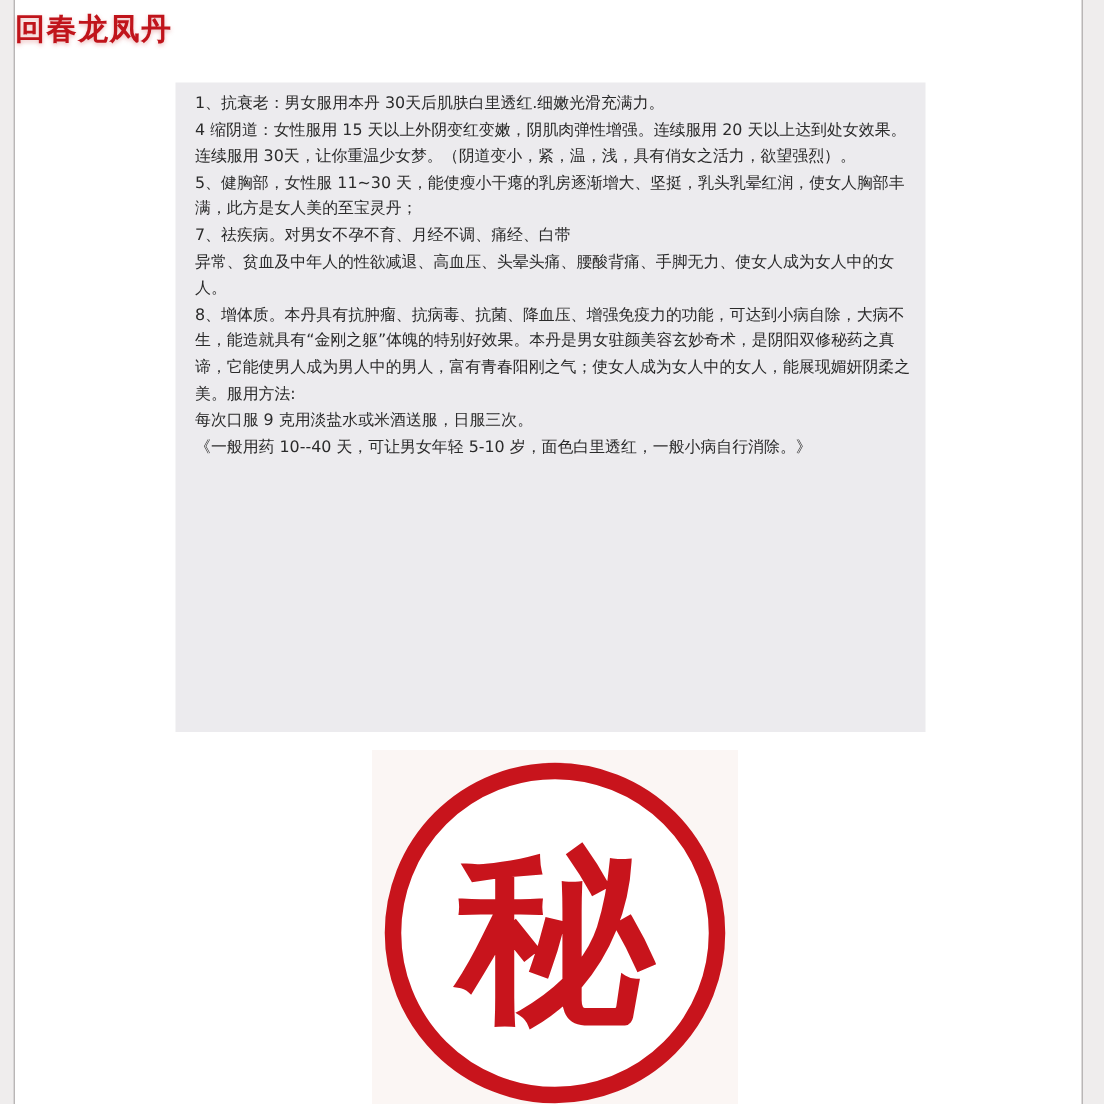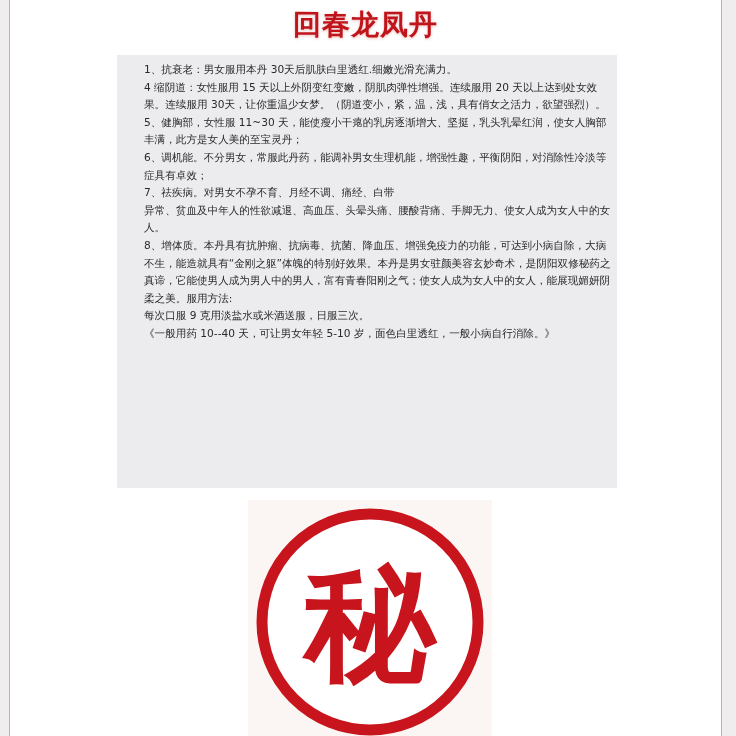--- a/index.html
+++ b/index.html
@@ -10,29 +10,29 @@
       position: relative;
     }
     .page {
       position: absolute; left: 9px; top: 0; width: 711px; height: 736px;
       background: #ffffff;
       border-left: 1px solid #b9b6b6;
       border-right: 1px solid #b9b6b6;
     }
     .title {
       position: absolute; left: 0; right: 0; top: 6px;
-      text-align: center;
+      text-align: left;
       color: #c0141b;
-      font-size: 28px; font-weight: bold; letter-spacing: 1px;
+      font-size: 20px; font-weight: bold; letter-spacing: 1px;
       text-shadow: 0 1px 3px rgba(200,60,60,0.35);
     }
     .textbox {
       position: absolute; left: 107px; top: 55px; width: 500px; height: 433px;
       background: #ecebee;
-      padding: 6px 6px 0 27px;
+      padding: 6px 6px 0 13px;
       box-sizing: border-box;
       color: #2a2a2a;
       font-size: 10.6px; line-height: 17.6px;
     }
     .textbox p { margin: 0; }
     .seal-wrap {
       position: absolute; left: 238px; top: 500px; width: 244px; height: 236px;
       background: #fbf6f4;
     }
     .seal-wrap svg { display: block; }
@@ -40,21 +40,20 @@
 </head>
 <body>
 
 <div class="page">
   <div class="title">回春龙凤丹</div>
 
   <div class="textbox">
     <p>1、抗衰老：男女服用本丹 30天后肌肤白里透红.细嫩光滑充满力。</p>
     <p>4 缩阴道：女性服用 15 天以上外阴变红变嫩，阴肌肉弹性增强。连续服用 20 天以上达到处女效果。连续服用 30天，让你重温少女梦。（阴道变小，紧，温，浅，具有俏女之活力，欲望强烈）。</p>
     <p>5、健胸部，女性服 11~30 天，能使瘦小干瘪的乳房逐渐增大、坚挺，乳头乳晕红润，使女人胸部丰满，此方是女人美的至宝灵丹；</p>
-    <p>6、调机能。不分男女，常服此丹药，能调补男女生理机能，增强性趣，平衡阴阳，对消除性冷淡等症具有卓效；</p>
     <p>7、祛疾病。对男女不孕不育、月经不调、痛经、白带</p>
     <p>异常、贫血及中年人的性欲减退、高血压、头晕头痛、腰酸背痛、手脚无力、使女人成为女人中的女人。</p>
     <p>8、增体质。本丹具有抗肿瘤、抗病毒、抗菌、降血压、增强免疫力的功能，可达到小病自除，大病不生，能造就具有“金刚之躯”体魄的特别好效果。本丹是男女驻颜美容玄妙奇术，是阴阳双修秘药之真谛，它能使男人成为男人中的男人，富有青春阳刚之气；使女人成为女人中的女人，能展现媚妍阴柔之美。服用方法:</p>
     <p>每次口服 9 克用淡盐水或米酒送服，日服三次。</p>
     <p>《一般用药 10--40 天，可让男女年轻 5-10 岁，面色白里透红，一般小病自行消除。》</p>
   </div>
 
   <div class="seal-wrap">
     <svg width="244" height="236" viewBox="0 0 244 236">
       <circle cx="122" cy="122" r="108" fill="#ffffff" stroke="#c8141c" stroke-width="11"></circle>

